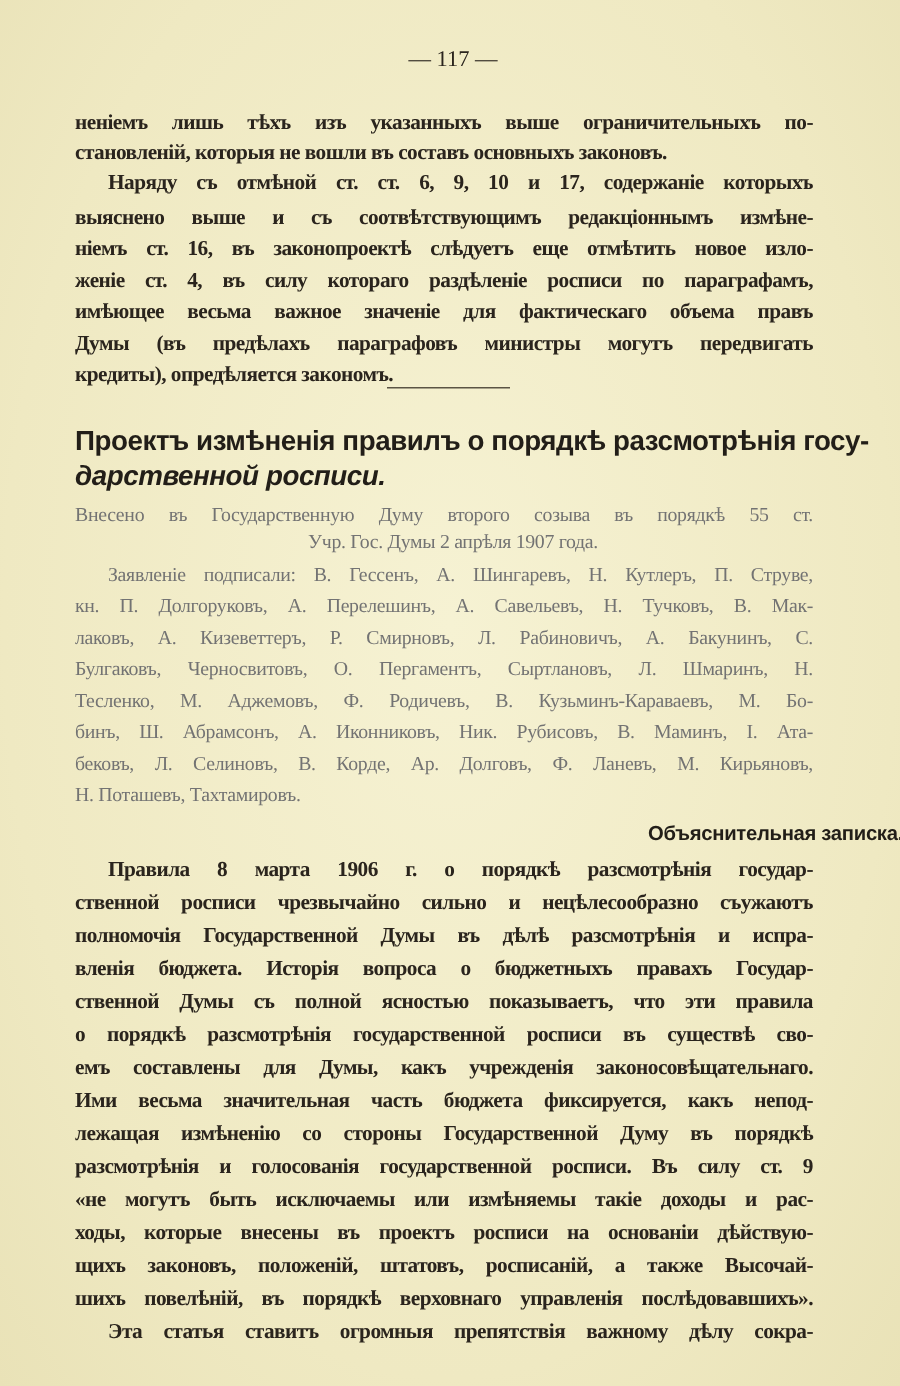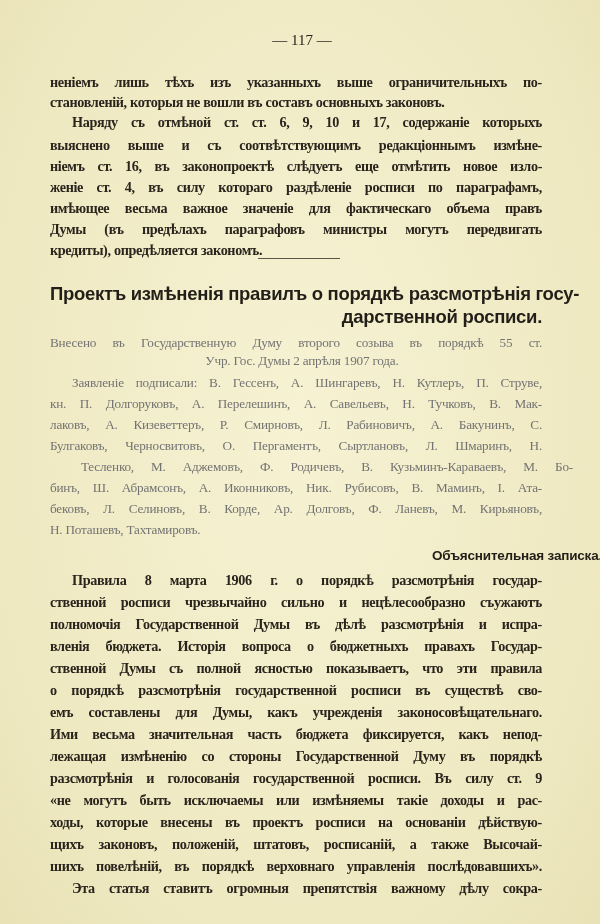--- a/index.html
+++ b/index.html
@@ -31,21 +31,21 @@
       position: absolute; left: 256px; top: 258px; width: 82px; height: 1px;
       background: #5b5444;
     }
     .title {
       position: absolute; left: 48px; width: 492px;
       font-family: "Liberation Sans", sans-serif; font-weight: bold;
       font-size: 18.5px; line-height: 24px; letter-spacing: -0.3px;
       color: #221e18; white-space: nowrap;
     }
     .title.t1 { top: 282px; text-align: justify; text-align-last: justify; }
-    .title.t2 { top: 305px; text-align: right; }
+    .title.t2 { top: 305px; text-align: left; font-style: italic; }
     .small {
       position: absolute; font-family: "Liberation Serif", serif;
       font-size: 13.2px; line-height: 18px; color: #737373; white-space: nowrap;
       letter-spacing: -0.2px;
     }
     .small.j { text-align: justify; text-align-last: justify; }
     .subhead {
       position: absolute; top: 517px; left: 0; width: 600px; text-align: right;
       font-family: "Liberation Sans", sans-serif; font-weight: bold;
       font-size: 13.5px; color: #221e18; letter-spacing: -0.2px;
@@ -74,21 +74,21 @@
   <div class="title t1">Проектъ измѣненія правилъ о порядкѣ разсмотрѣнія госу-</div>
   <div class="title t2">дарственной росписи.</div>
 
   <div class="small j" style="top:334px; left:48px; width:492px;">Внесено въ Государственную Думу второго созыва въ порядкѣ 55 ст.</div>
   <div class="small" style="top:352px; left:0; width:600px; text-align:center;">Учр. Гос. Думы 2 апрѣля 1907 года.</div>
 
   <div class="small j" style="top:374px; left:70px; width:470px;">Заявленіе подписали: В. Гессенъ, А. Шингаревъ, Н. Кутлеръ, П. Струве,</div>
   <div class="small j" style="top:395px; left:48px; width:492px;">кн. П. Долгоруковъ, А. Перелешинъ, А. Савельевъ, Н. Тучковъ, В. Мак-</div>
   <div class="small j" style="top:416px; left:48px; width:492px;">лаковъ, А. Кизеветтеръ, Р. Смирновъ, Л. Рабиновичъ, А. Бакунинъ, С.</div>
   <div class="small j" style="top:437px; left:48px; width:492px;">Булгаковъ, Черносвитовъ, О. Пергаментъ, Сыртлановъ, Л. Шмаринъ, Н.</div>
-  <div class="small j" style="top:458px; left:48px; width:492px;margin-left:31px;">Тесленко, М. Аджемовъ, Ф. Родичевъ, В. Кузьминъ-Караваевъ, М. Бо-</div>
+  <div class="small j" style="top:458px; left:48px; width:492px;">Тесленко, М. Аджемовъ, Ф. Родичевъ, В. Кузьминъ-Караваевъ, М. Бо-</div>
   <div class="small j" style="top:479px; left:48px; width:492px;">бинъ, Ш. Абрамсонъ, А. Иконниковъ, Ник. Рубисовъ, В. Маминъ, І. Ата-</div>
   <div class="small j" style="top:500px; left:48px; width:492px;">бековъ, Л. Селиновъ, В. Корде, Ар. Долговъ, Ф. Ланевъ, М. Кирьяновъ,</div>
 
   <div class="small" style="top:521px; left:48px; width:492px;">Н. Поташевъ, Тахтамировъ.</div>
 
   <div class="subhead" style="top:548px">Объяснительная записка.</div>
 
   <div class="line indent" style="top:571px">Правила 8 марта 1906 г. о порядкѣ разсмотрѣнія государ-</div>
   <div class="line" style="top:593px">ственной росписи чрезвычайно сильно и нецѣлесообразно съужаютъ</div>
   <div class="line" style="top:615px">полномочія Государственной Думы въ дѣлѣ разсмотрѣнія и испра-</div>

